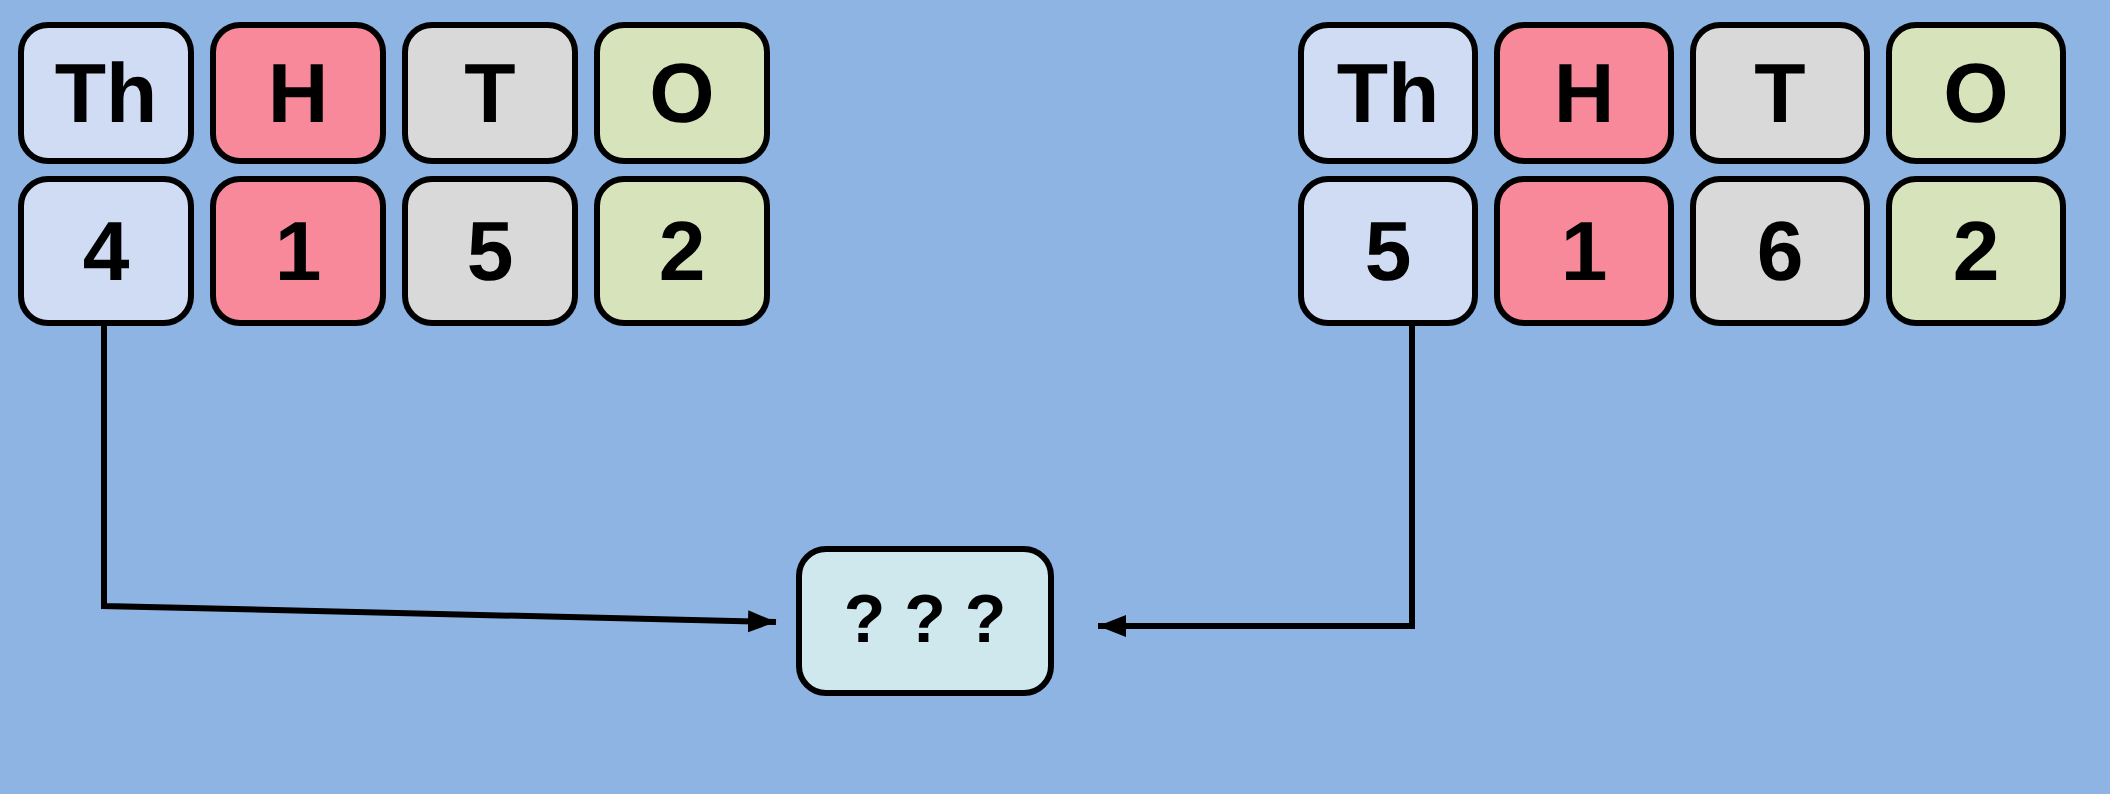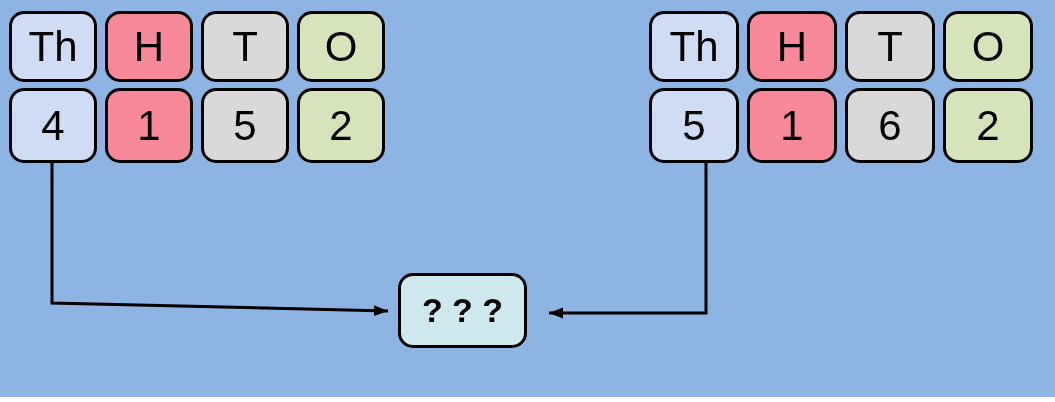--- a/index.html
+++ b/index.html
@@ -30,21 +30,21 @@
   .pv-table.left  { left: 9px;   top: 11px; grid-template-columns: repeat(4, 88px); }
   .pv-table.right { left: 649px; top: 11px; grid-template-columns: repeat(4, 90px); }
 
   .cell {
     box-sizing: border-box;
     border: 3px solid #000000;
     border-radius: 15px;
     display: flex;
     align-items: center;
     justify-content: center;
-    font-weight: 400;
+    font-weight: 700;
     font-size: 42px;
     color: #000000;
     line-height: 1;
   }
 
   .result-box {
     position: absolute;
     left: 398px; top: 273px;
     width: 129px; height: 75px;
     box-sizing: border-box;

